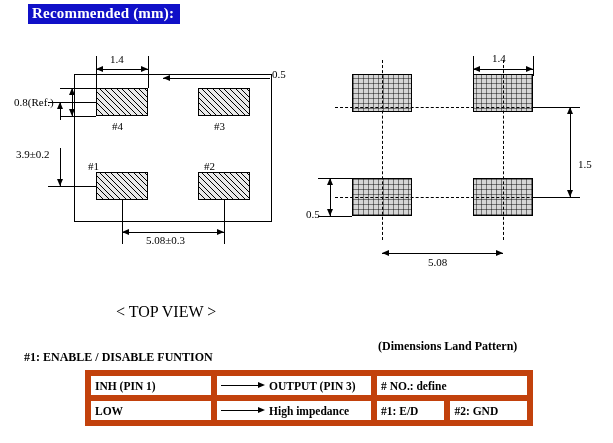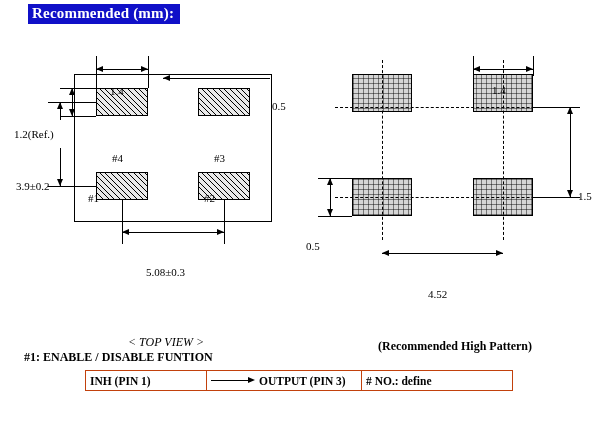--- a/index.html
+++ b/index.html
@@ -28,21 +28,20 @@
     padding: 1px 6px 2px 4px;
     letter-spacing: 0.2px;
   }
 
   
   .lbl {
     font-family: "Liberation Serif", serif;
     font-size: 11px;
     white-space: nowrap;
     color: #000;
-    margin-top: 32px;
   }
   .lbl-b {
     font-family: "Liberation Serif", serif;
     font-weight: bold;
     font-size: 12px;
     white-space: nowrap;
   }
 
   
   #pkg-body {
@@ -97,21 +96,21 @@
 
   
   #pin-table {
     left: 85px; top: 370px;
     border-collapse: collapse;
     font-family: "Liberation Serif", serif;
     font-size: 11.5px;
     font-weight: bold;
   }
   #pin-table td {
-    border: 1px solid #c2410c;
+    border: 6px solid #c2410c;
     padding: 1px 4px;
     height: 17px;
     white-space: nowrap;
     vertical-align: middle;
   }
   .cell-flex { display: flex; align-items: center; gap: 4px; }
   .mini-arrow { display: inline-block; position: relative; width: 44px; height: 8px; }
   .mini-arrow i {
     position: absolute; left: 0; top: 3.5px; width: 37px; height: 0; border-top: 1px solid #000;
   }
@@ -153,38 +152,38 @@
 <div class="hline abs" style="left:163px; top:78px; width:85px;"></div>
 <div class="ar ar-l abs" style="left:163px; top:74.8px;"></div>
 <div class="hline-thin abs" style="left:248px; top:78px; width:22px;"></div>
 <div class="abs lbl" style="left:272px; top:68px;">0.5</div>
 
 <div class="hline-thin abs" style="left:60px; top:88px;  width:36px;"></div>
 <div class="hline-thin abs" style="left:60px; top:116px; width:36px;"></div>
 <div class="vline abs" style="left:72px; top:88px; height:28px;"></div>
 <div class="ar ar-u abs" style="left:68.8px; top:88px;"></div>
 <div class="ar ar-d abs" style="left:68.8px; top:109px;"></div>
-<div class="abs lbl" style="left:14px; top:96px;">1.2(Ref.)</div>
+<div class="abs lbl" style="left:14px; top:96px;">0.8(Ref.)</div>
 
 <div class="hline-thin abs" style="left:48px; top:102px; width:48px;"></div>
 <div class="hline-thin abs" style="left:48px; top:186px; width:48px;"></div>
 <div class="vline abs" style="left:60px; top:148px; height:38px;"></div>
 <div class="vline abs" style="left:60px; top:102px; height:18px;"></div>
 <div class="ar ar-u abs" style="left:56.8px; top:102px;"></div>
 <div class="ar ar-d abs" style="left:56.8px; top:179px;"></div>
 <div class="abs lbl" style="left:16px; top:148px;">3.9±0.2</div>
 
 <div class="vline-thin abs" style="left:122px; top:200px; height:44px;"></div>
 <div class="vline-thin abs" style="left:224px; top:200px; height:44px;"></div>
 <div class="hline abs" style="left:122px; top:232px; width:102px;"></div>
 <div class="ar ar-l abs" style="left:122px; top:228.8px;"></div>
 <div class="ar ar-r abs" style="left:217px; top:228.8px;"></div>
 <div class="abs lbl" style="left:146px; top:234px;">5.08±0.3</div>
 
-<div class="abs lbl" style="left:128px; top:303px; font-size:12px;font-style:italic;">&lt; TOP VIEW &gt;</div>
+<div class="abs lbl" style="left:116px; top:303px; font-size:16px;">&lt; TOP VIEW &gt;</div>
 
 <div class="pad-r" style="left:352px; top:74px;  width:60px; height:38px;"></div>
 <div class="pad-r" style="left:473px; top:74px;  width:60px; height:38px;"></div>
 <div class="pad-r" style="left:352px; top:178px; width:60px; height:38px;"></div>
 <div class="pad-r" style="left:473px; top:178px; width:60px; height:38px;"></div>
 
 <div class="dash-h abs" style="left:335px; top:107px; width:245px;"></div>
 <div class="dash-h abs" style="left:335px; top:197px; width:245px;"></div>
 <div class="dash-v abs" style="left:382px; top:60px; height:180px;"></div>
 <div class="dash-v abs" style="left:503px; top:60px; height:180px;"></div>
@@ -206,23 +205,23 @@
 <div class="hline-thin abs" style="left:318px; top:178px; width:34px;"></div>
 <div class="hline-thin abs" style="left:318px; top:216px; width:34px;"></div>
 <div class="vline abs" style="left:330px; top:178px; height:38px;"></div>
 <div class="ar ar-u abs" style="left:326.8px; top:178px;"></div>
 <div class="ar ar-d abs" style="left:326.8px; top:209px;"></div>
 <div class="abs lbl" style="left:306px; top:208px;">0.5</div>
 
 <div class="hline abs" style="left:382px; top:253px; width:121px;"></div>
 <div class="ar ar-l abs" style="left:382px; top:249.8px;"></div>
 <div class="ar ar-r abs" style="left:496px; top:249.8px;"></div>
-<div class="abs lbl" style="left:428px; top:256px;">4.52</div>
-
-<div class="abs lbl-b" style="left:378px; top:339px;">(Recommended High Pattern)</div>
+<div class="abs lbl" style="left:428px; top:256px;">5.08</div>
+
+<div class="abs lbl-b" style="left:378px; top:339px;">(Dimensions Land Pattern)</div>
 
 <div class="abs lbl-b" style="left:24px; top:350px;">#1: ENABLE / DISABLE FUNTION</div>
 
 <table id="pin-table" class="abs">
   <tbody>
     <tr>
       <td style="width:112px;">
         <div class="cell-flex">
           <span>INH (PIN 1)</span>
         </div>
@@ -233,14 +232,34 @@
               <i></i>
               <b></b>
             </span>
           <span>OUTPUT (PIN 3)</span>
         </div>
       </td>
       <td colspan="2" style="width:142px;">
         <span># NO.: define</span>
       </td>
     </tr>
+    <tr>
+      <td>
+        <span>LOW</span>
+      </td>
+      <td>
+        <div class="cell-flex">
+          <span class="mini-arrow">
+              <i></i>
+              <b></b>
+            </span>
+          <span>High impedance</span>
+        </div>
+      </td>
+      <td>
+        <span>#1: E/D</span>
+      </td>
+      <td>
+        <span>#2: GND</span>
+      </td>
+    </tr>
   </tbody>
 </table>
 
 </body></html>

